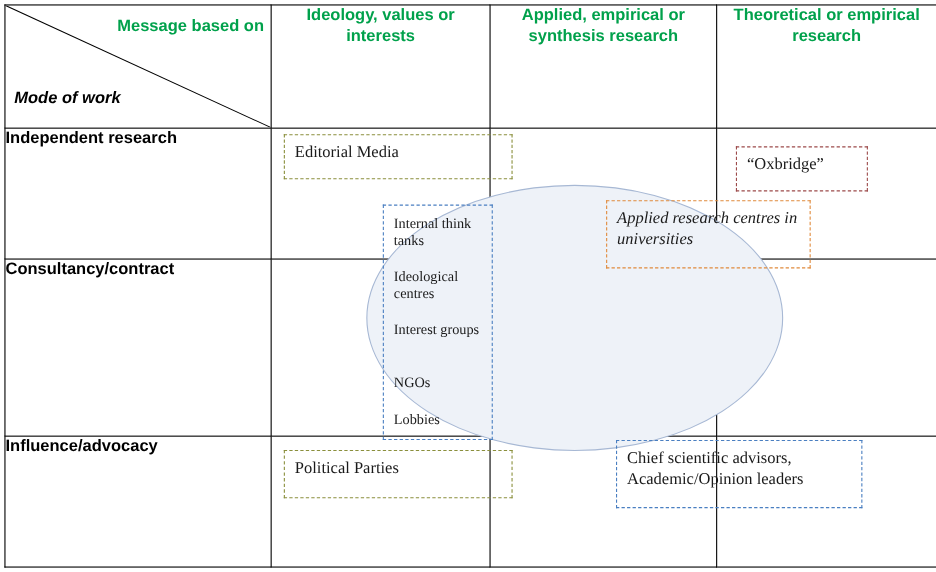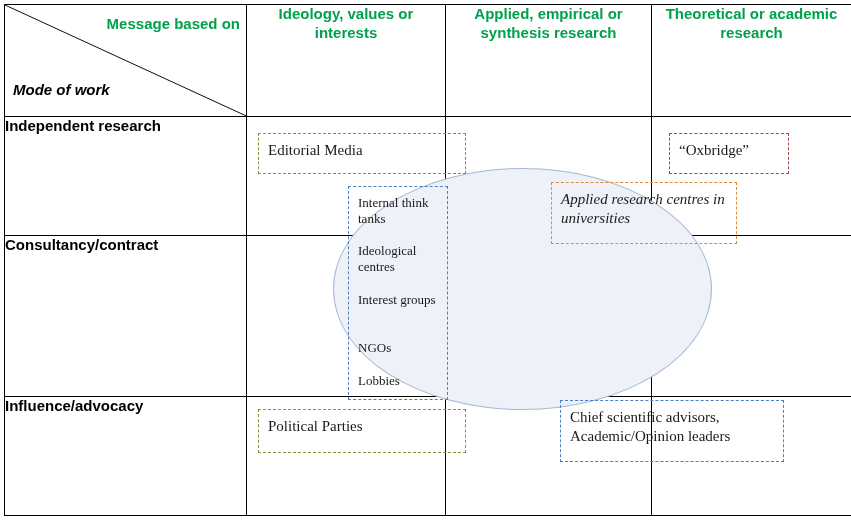--- a/index.html
+++ b/index.html
@@ -132,21 +132,21 @@
     padding: 7px 9px;
     line-height: 1.25;
   }
 
   .tb-olive  { border: 1px dashed #8a8f3c; }
   .tb-maroon { border: 1px dashed #9c4a4a; }
   .tb-orange { border: 1px dashed #e08a3c; }
   .tb-blue   { border: 1px dashed #4a7fc1; }
 
   .tb-editorial {
-    left: 258px; top: 133px; width: 208px; height: 41px;
+    left: 258px; top: 122px; width: 208px; height: 41px;
     font-size: 15px;
   }
   .tb-oxbridge {
     left: 669px; top: 133px; width: 120px; height: 41px;
     font-size: 15px;
   }
   .tb-applied {
     left: 551px; top: 182px; width: 186px; height: 62px;
     font-size: 15px;
     font-style: italic;
@@ -189,21 +189,21 @@
         <tr class="row-head">
       <td class="col-corner corner-cell">
         <svg class="corner-diagonal" viewBox="0 0 241 123" preserveAspectRatio="none">
           <line x1="0" y1="0" x2="241" y2="123" stroke="#000000" stroke-width="1"></line>
         </svg>
         <div class="corner-msg">Message based on</div>
         <div class="corner-mode">Mode of work</div>
       </td>
       <td class="col-a col-head">Ideology, values or interests</td>
       <td class="col-b col-head">Applied, empirical or synthesis research</td>
-      <td class="col-c col-head">Theoretical or academic research</td>
+      <td class="col-c col-head">Theoretical or empirical research</td>
     </tr>
 
     <tr class="row-1">
       <td class="row-head-label rh-1">Independent research</td>
       <td></td>
       <td></td>
       <td></td>
     </tr>
 
     <tr class="row-2">

